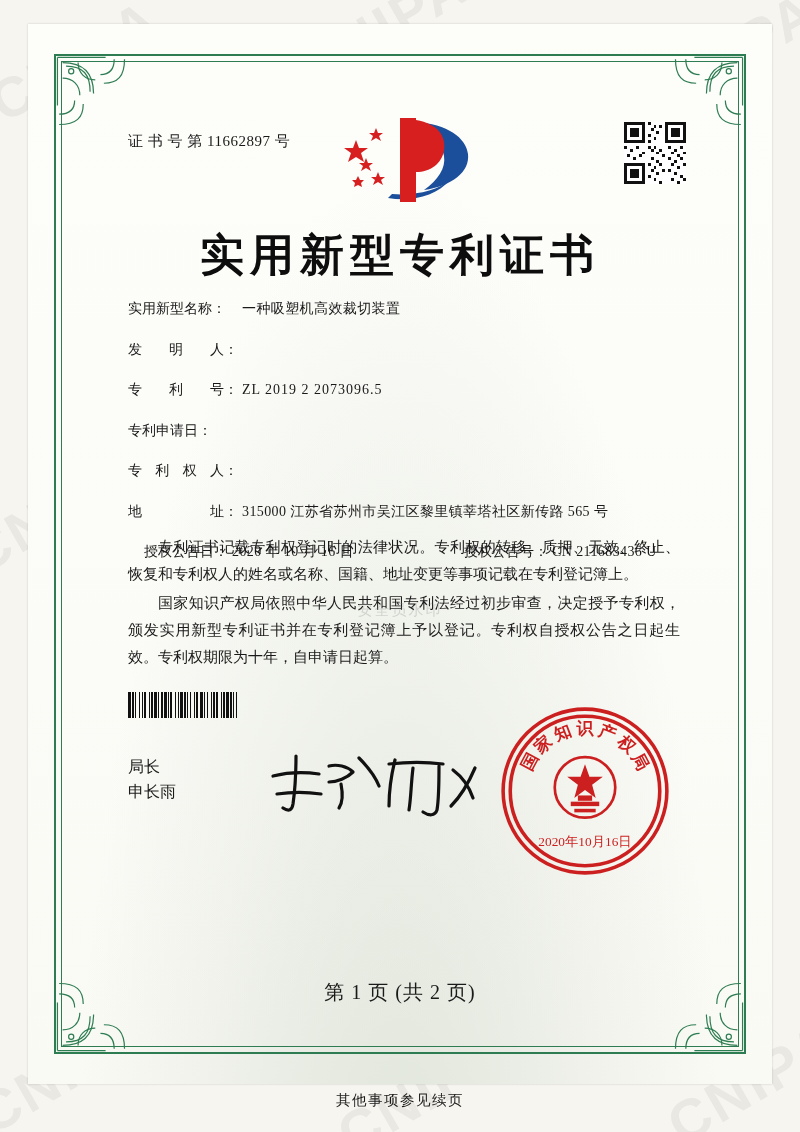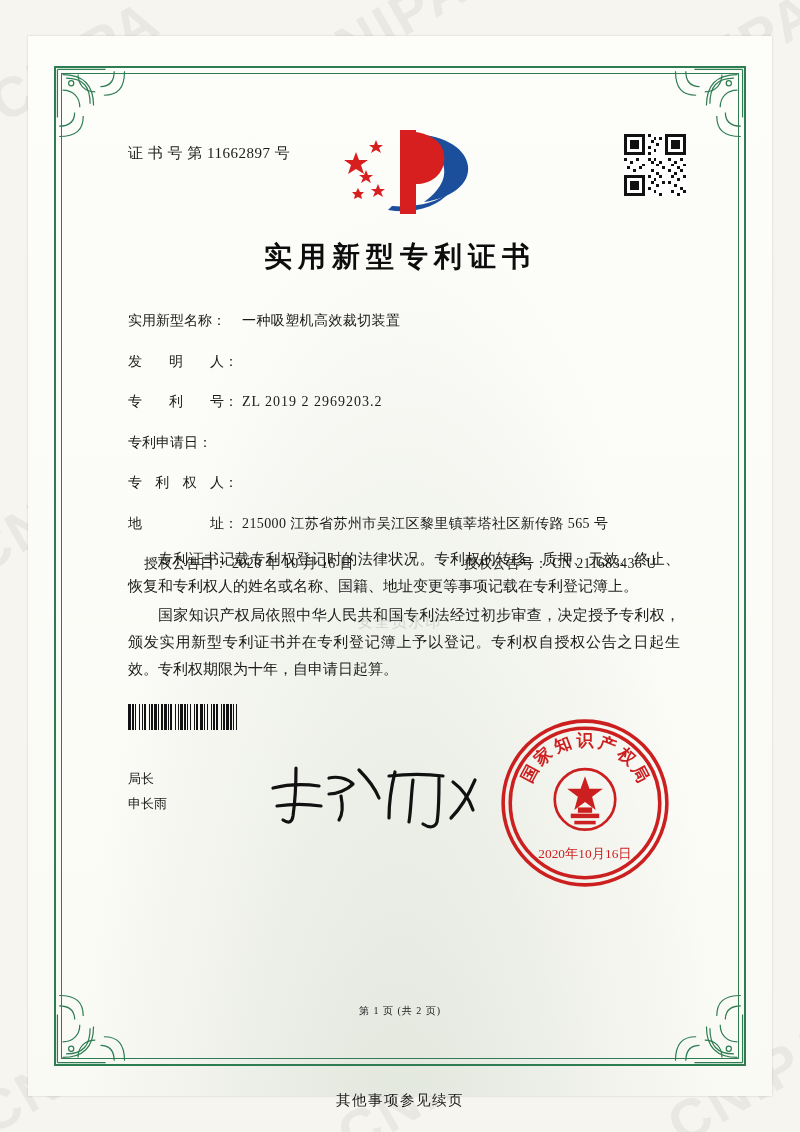--- a/index.html
+++ b/index.html
@@ -22,21 +22,21 @@
     letter-spacing: 3px;
     white-space: nowrap;
     pointer-events:none;
     user-select:none;
   }
   .wm.r { transform: rotate(-30deg); }
 
   
   .page {
     position:absolute;
-    left: 28px; top: 36px;
+    left: 28px; top: 24px;
     width: 744px; height: 1060px;
     background: #fbfaf6;
     box-shadow: 0 0 2px rgba(0,0,0,0.18);
   }
   .page:before{
     content:"";
     position:absolute; inset:0;
     background:
       radial-gradient(ellipse at 50% 120%, rgba(200,210,195,0.55) 0%, rgba(255,255,255,0) 62%),
       linear-gradient(#fdfdfa, #fafaf5);
@@ -81,21 +81,21 @@
     position:absolute; right:26px; top:18px;
     width:62px; height:62px;
   }
   .qr svg{ width:100%; height:100%; display:block; }
 
   .title{
     position:absolute; left:0; right:0; top:122px;
     text-align:center;
     font-family:"Liberation Serif","DejaVu Serif",serif;
     font-weight:700;
-    font-size:28px;
+    font-size:44px;
     letter-spacing:6px;
     color:#0d0d0d;
   }
 
   .fields{
     position:absolute; left:40px; right:30px; top:196px;
     font-size:14px;
   }
   .row{
     display:flex; align-items:baseline;
@@ -124,39 +124,39 @@
   .barcode{
     position:absolute; left:40px; top:588px;
     width:210px; height:26px;
     display:flex; align-items:stretch;
     overflow:hidden;
   }
   .barcode i{ display:block; background:#111; }
 
   .signer{
     position:absolute; left:40px; top:650px;
-    font-size:13px; line-height:25px;
+    font-size:16px; line-height:25px;
   }
 
   .signature{
     position:absolute; left:175px; top:638px;
     width:230px; height:80px;
   }
   .signature svg{ width:100%; height:100%; }
 
   
   .seal{
     position:absolute; right:38px; top:598px;
     width:178px; height:178px;
   }
   .seal svg{ width:100%; height:100%; }
 
   .pagenum{
     position:absolute; left:0; right:0; bottom:18px;
-    text-align:center; font-size:10px; letter-spacing:1px;
+    text-align:center; font-size:20px; letter-spacing:1px;
   }
 
   .footnote{
     position:absolute; left:0; right:0; bottom:22px;
     text-align:center;
     font-size:14.5px;
     letter-spacing:1.5px;
     color:#1a1a1a;
   }
 
@@ -357,21 +357,21 @@
           <span>人：</span>
         </span>
       </div>
 
       <div class="row">
         <span class="lab">
           <span>专</span>
           <span>利</span>
           <span>号：</span>
         </span>
-        <span class="val mono-ish">ZL 2019 2 2969203.2</span>
+        <span class="val mono-ish">ZL 2019 2 2073096.5</span>
       </div>
 
       <div class="row">
         <span class="lab">
           <span>专利申请日：</span>
         </span>
       </div>
 
       <div class="row">
         <span class="lab">
@@ -380,21 +380,21 @@
           <span>权</span>
           <span>人：</span>
         </span>
       </div>
 
       <div class="row">
         <span class="lab">
           <span>地</span>
           <span>址：</span>
         </span>
-        <span class="val">215000  江苏省苏州市吴江区黎里镇莘塔社区新传路 565 号</span>
+        <span class="val">315000  江苏省苏州市吴江区黎里镇莘塔社区新传路 565 号</span>
       </div>
 
       <div class="row-dual">
         <span class="dual-left">
           <span class="lab2">
             <span>授权公告日：</span>
           </span>
           <span class="val">2020 年 10 月 16 日</span>
         </span>
         <span class="dual-right">

